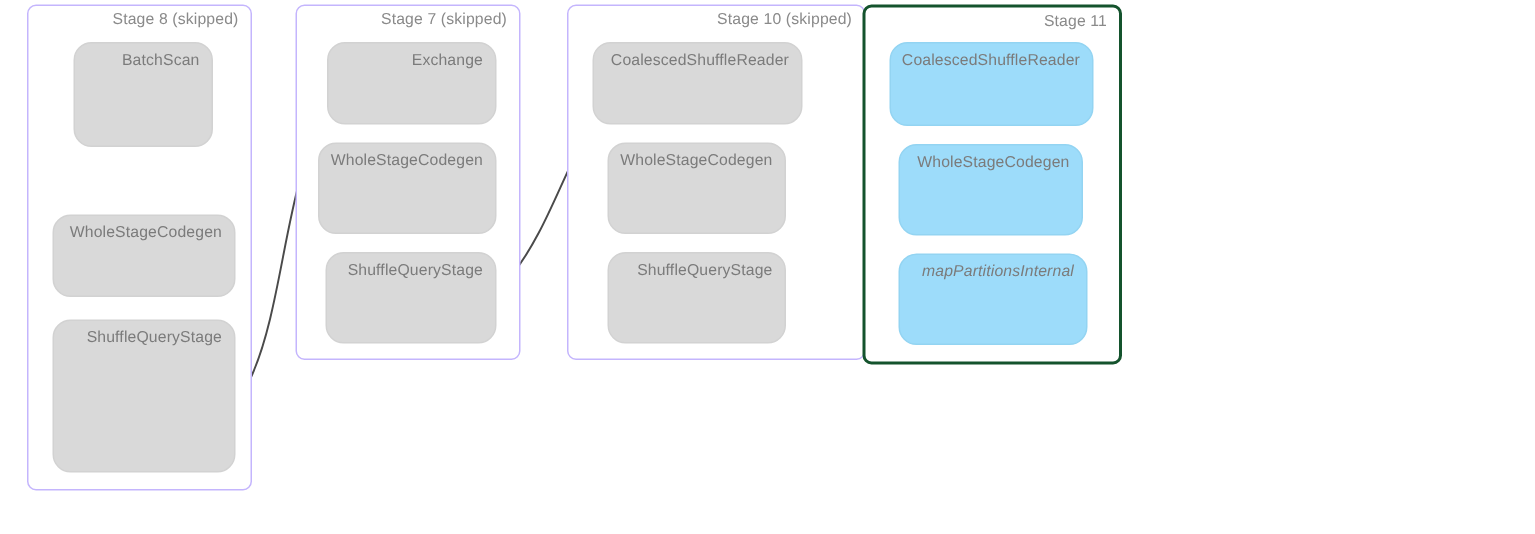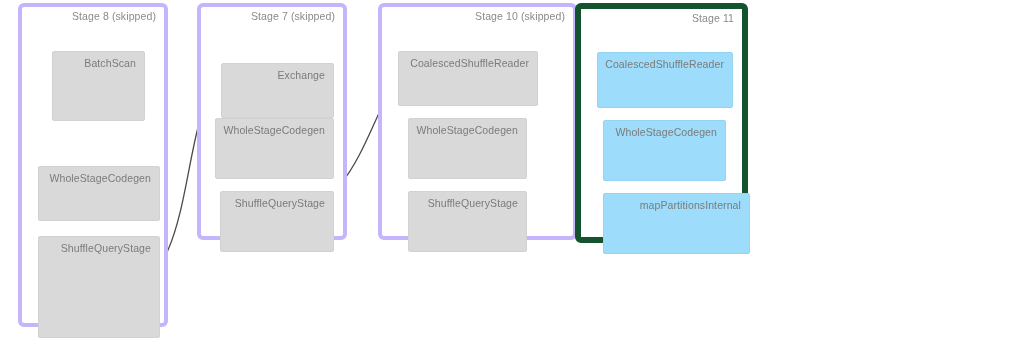--- a/index.html
+++ b/index.html
@@ -9,43 +9,42 @@
     font-family:"Liberation Sans", sans-serif;
     overflow:hidden;
     position:relative;
   }
   #canvas{position:absolute;left:0;top:0;width:1023px;height:356px;}
 
   .stage-cluster{
     position:absolute;
     box-sizing:border-box;
     background:#ffffff;
-    border:4px solid #c4b5fd;
+    border:1px solid #c4b5fd;
     border-radius:6px;
   }
   .stage-cluster.active{
-    border:6px solid #14532d;
+    border:2px solid #14532d;
   }
   .stage-label{
     position:absolute;
     top:3px;
     right:8px;
     font-size:10.5px;
     color:#8a8a8a;
     white-space:nowrap;
     letter-spacing:0.1px;
   }
 
   .node{
     position:absolute;
     box-sizing:border-box;
     background:#d9d9d9;
     border:1px solid #d2d2d2;
-    border-radius:2px;
-    margin-top:20px;
+    border-radius:12px;
   }
   .node.highlight{
     background:#9ddcfa;
     border:1px solid #93d4f2;
   }
   .node-label{
     position:absolute;
     top:5px;
     right:8px;
     font-size:10.5px;
@@ -144,21 +143,21 @@
         </div>
         <div class="node" style="left: 16px; top: 139px; width: 122px; height: 55px;">
           <div class="node-label">WholeStageCodegen</div>
         </div>
         <div class="node" style="left: 16px; top: 209px; width: 122px; height: 102px;">
           <div class="node-label">ShuffleQueryStage</div>
         </div>
       </div>
       <div class="stage-cluster" style="left: 197px; top: 3px; width: 150px; height: 237px;">
         <div class="stage-label">Stage 7 (skipped)</div>
-        <div class="node" style="left: 20px; top: 36px; width: 113px; height: 55px;">
+        <div class="node" style="left: 20px; top: 24px; width: 113px; height: 55px;">
           <div class="node-label">Exchange</div>
         </div>
         <div class="node" style="left: 14px; top: 91px; width: 119px; height: 61px;">
           <div class="node-label">WholeStageCodegen</div>
         </div>
         <div class="node" style="left: 19px; top: 164px; width: 114px; height: 61px;">
           <div class="node-label">ShuffleQueryStage</div>
         </div>
       </div>
       <div class="stage-cluster" style="left: 378px; top: 3px; width: 199px; height: 237px;">
@@ -174,18 +173,18 @@
         </div>
       </div>
       <div class="stage-cluster active" style="left: 575px; top: 3px; width: 173px; height: 240px;">
         <div class="stage-label">Stage 11</div>
         <div class="node highlight" style="left: 16px; top: 23px; width: 136px; height: 56px;">
           <div class="node-label">CoalescedShuffleReader</div>
         </div>
         <div class="node highlight" style="left: 22px; top: 91px; width: 123px; height: 61px;">
           <div class="node-label">WholeStageCodegen</div>
         </div>
-        <div class="node highlight" style="left: 22px; top: 164px; width: 147px; height: 61px;">
+        <div class="node highlight" style="left: 22px; top: 164px; width: 126px; height: 61px; font-style: italic;">
           <div class="node-label">mapPartitionsInternal</div>
         </div>
       </div>
     </div>
 </div>
 
 </body></html>

